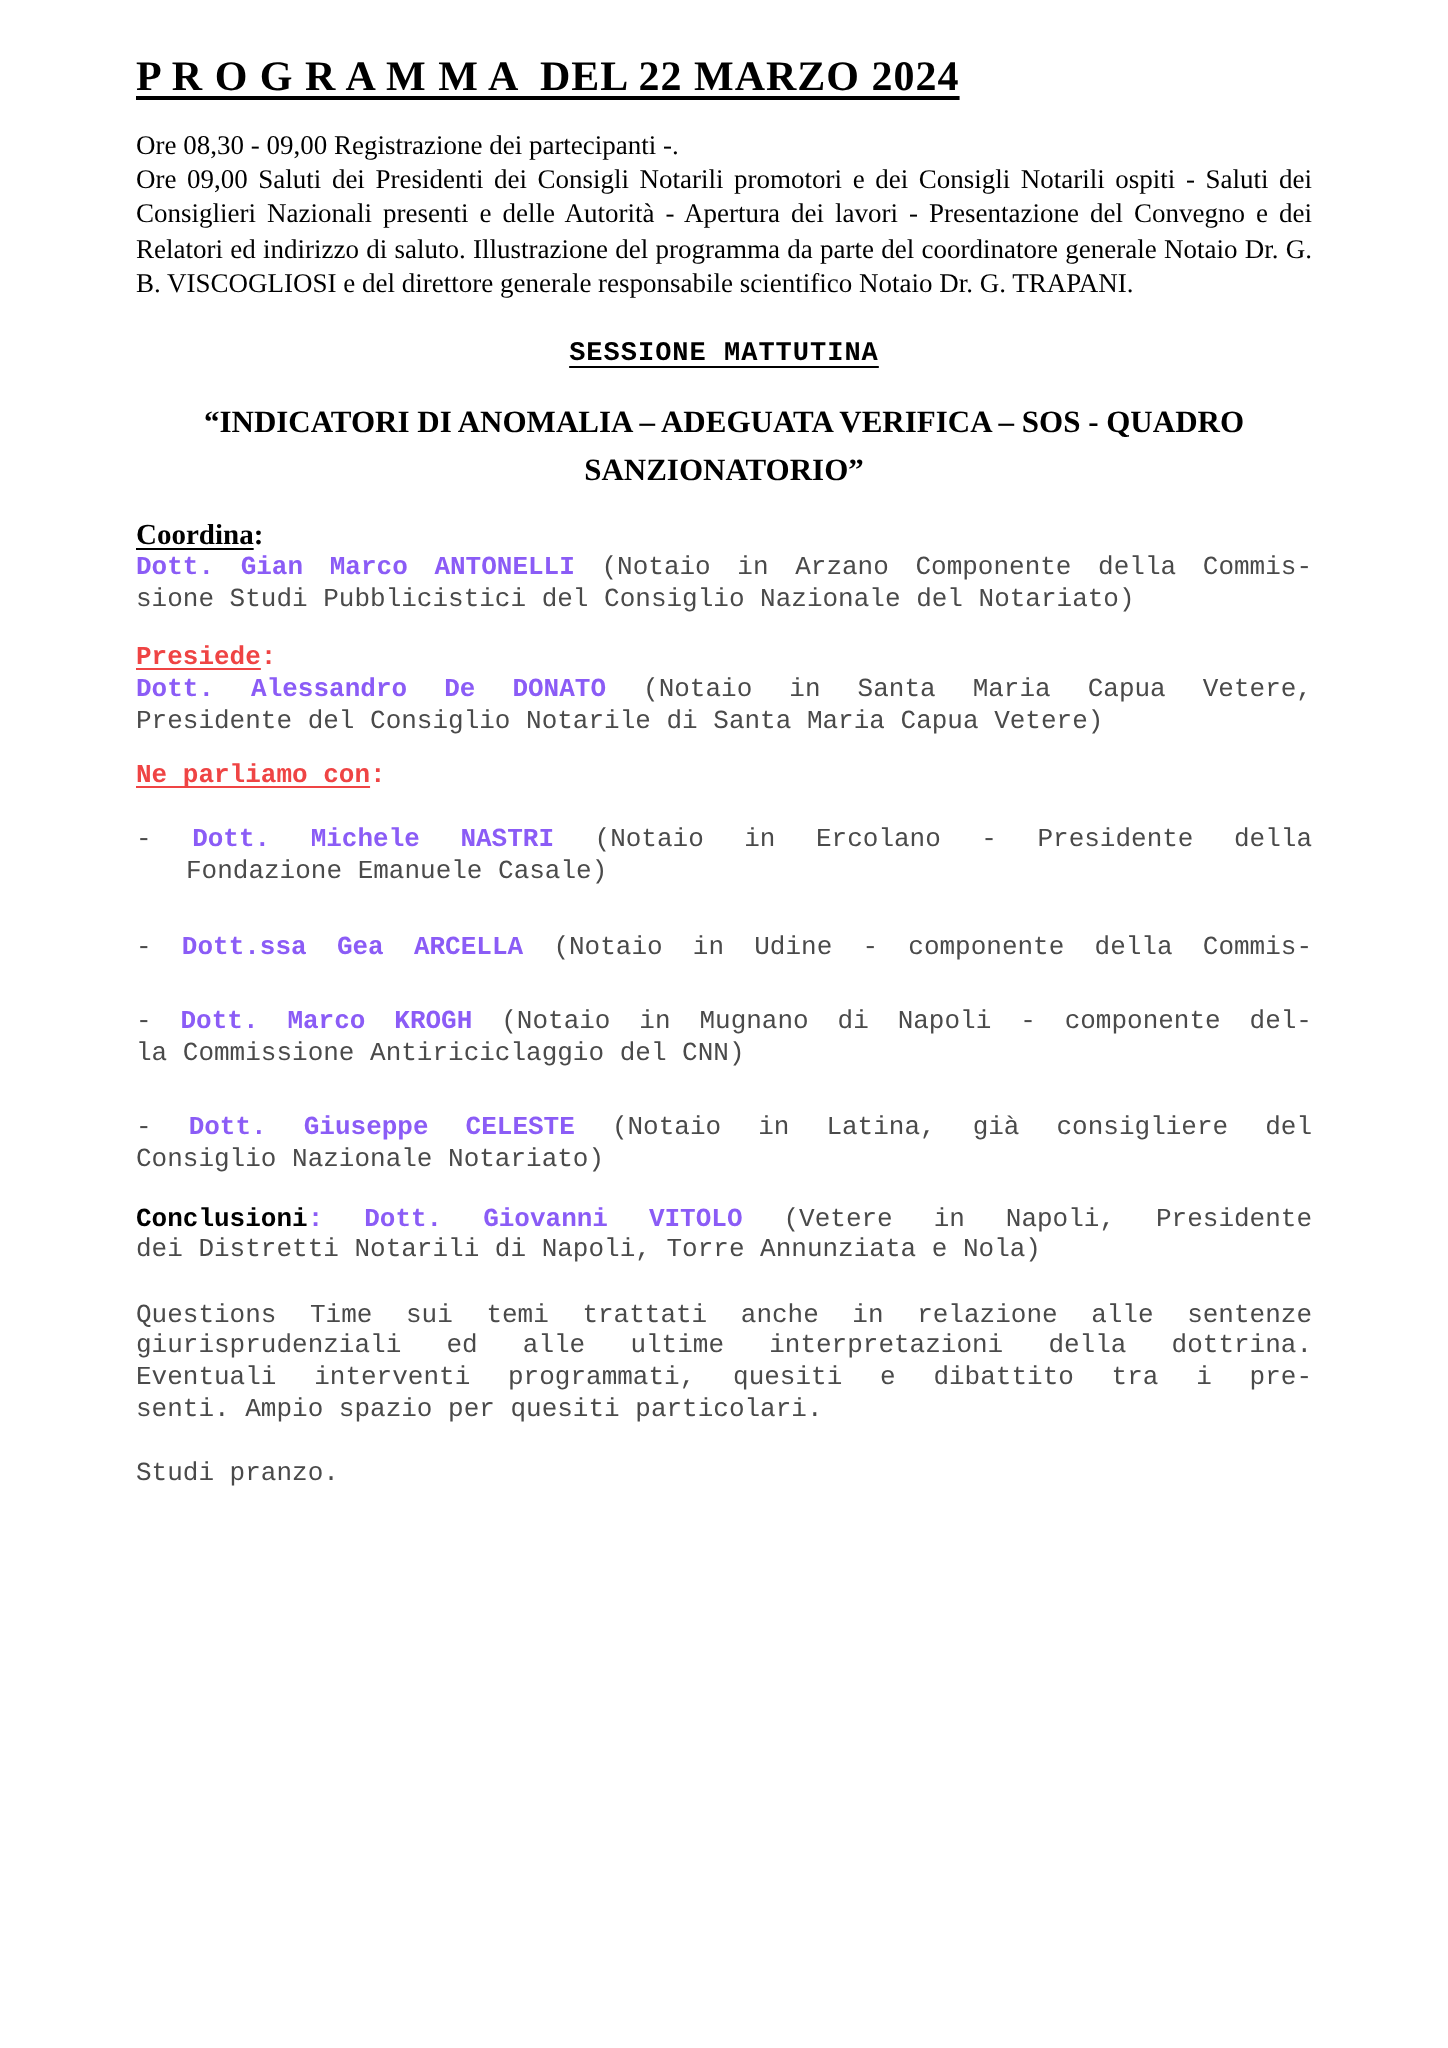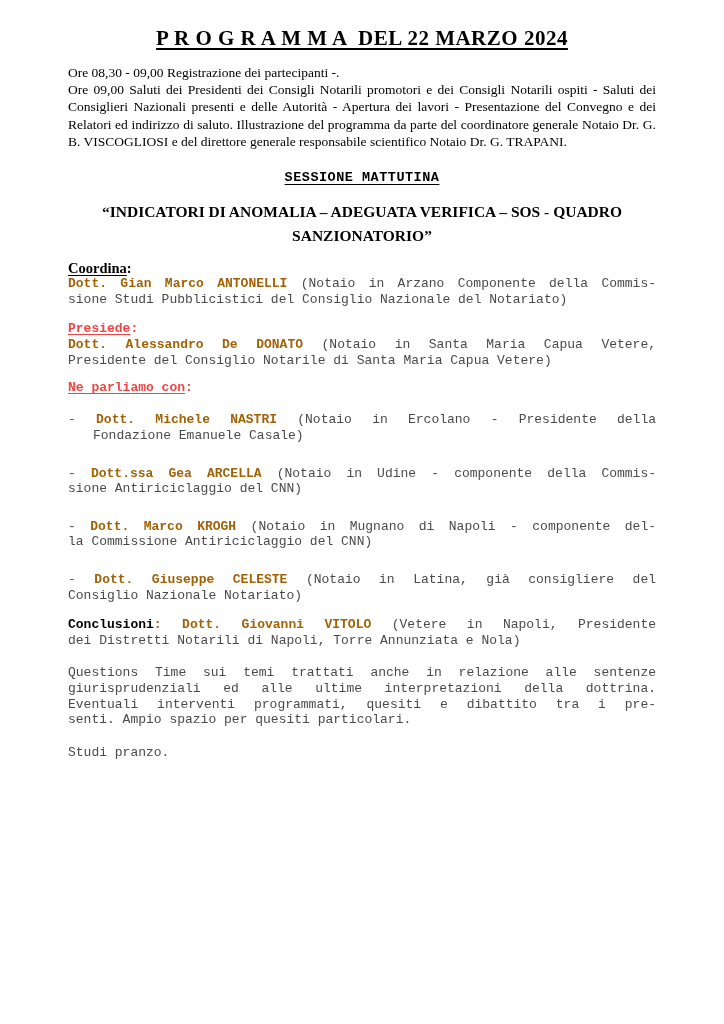--- a/index.html
+++ b/index.html
@@ -4,21 +4,21 @@
 <style>
   * { margin:0; padding:0; box-sizing:border-box; }
   html,body { background:#ffffff; }
   body {
     width:724px; height:1024px; overflow:hidden;
     font-family:"Liberation Serif", serif; color:#000;
   }
   .page { padding:26px 68px 0 68px; }
 
   .doc-title {
-    text-align:center; font-weight:bold; font-size:21px;
+    text-align:left; font-weight:bold; font-size:21px;
     letter-spacing:0.5px; white-space:pre;
     text-decoration:underline; text-decoration-thickness:2px;
     text-underline-offset:3px;
     margin-bottom:13px;
   }
 
   .intro {
     font-size:13.5px; line-height:17.2px; color:#000;
   }
   .intro.first { text-align:left; }
@@ -45,21 +45,21 @@
   .shead-mono {
     font-family:"Liberation Mono", monospace;
     font-weight:bold; font-size:13px; line-height:16px; color:#ef4444;
   }
   .u { text-decoration:underline; text-underline-offset:2px; }
 
   .mline {
     font-family:"Liberation Mono", monospace;
     font-size:13px; line-height:15.6px; color:#4a4a4a;
   }
-  .mline .mb { font-weight:bold; color:#a16207; }
+  .mline .mb { font-weight:bold; color:#8b5cf6; }
   .mline .mbu { font-weight:bold; color:#000; text-underline-offset:2px; }
   .j { text-align:justify; text-align-last:justify; }
   .indent { padding-left:25px; }
 
   .list-head { margin-top:12px; }
   .item { margin-top:16px; }
   .item + .item { margin-top:22px; }
 
   .qblock { margin-top:17px; }
   .pausa  { margin-top:17px; }
@@ -98,21 +98,20 @@
   <div class="sec list-head">
     <div class="shead-mono"><span class="u">Ne parliamo con</span><span>:</span></div>
 
     <div class="item">
       <div class="mline j"><span>- </span><span class="mb">Dott. Michele NASTRI </span><span>(Notaio in Ercolano - Presidente della</span></div>
       <div class="mline indent"><span>Fondazione Emanuele Casale)</span></div>
     </div>
 
     <div class="item">
       <div class="mline j"><span>- </span><span class="mb">Dott.ssa Gea ARCELLA </span><span>(Notaio in Udine - componente della Commis-</span></div>
-      <div class="mline"><span>sione Antiriciclaggio del CNN)</span></div>
     </div>
 
     <div class="item">
       <div class="mline j"><span>- </span><span class="mb">Dott. Marco KROGH </span><span>(Notaio in Mugnano di Napoli - componente del-</span></div>
       <div class="mline"><span>la Commissione Antiriciclaggio del CNN)</span></div>
     </div>
 
     <div class="item">
       <div class="mline j"><span>- </span><span class="mb">Dott. Giuseppe CELESTE </span><span>(Notaio in Latina, già consigliere del</span></div>
       <div class="mline"><span>Consiglio Nazionale Notariato)</span></div>

